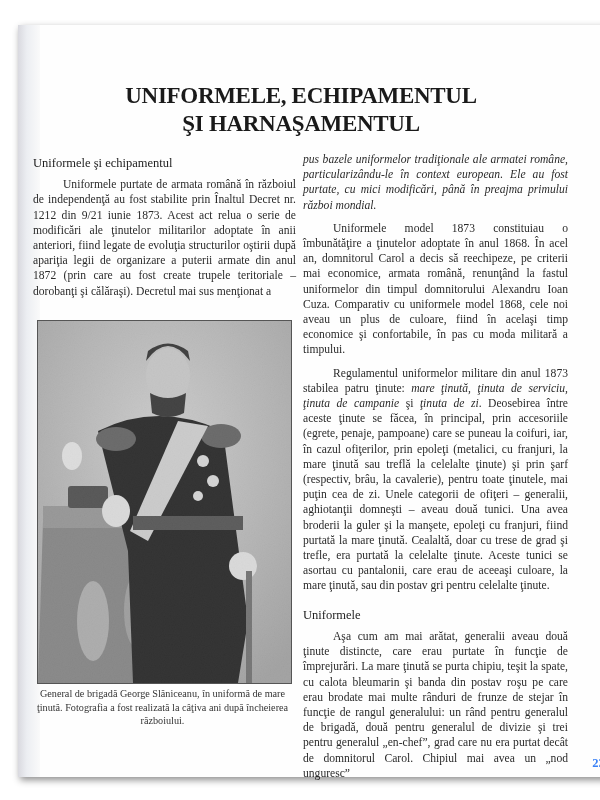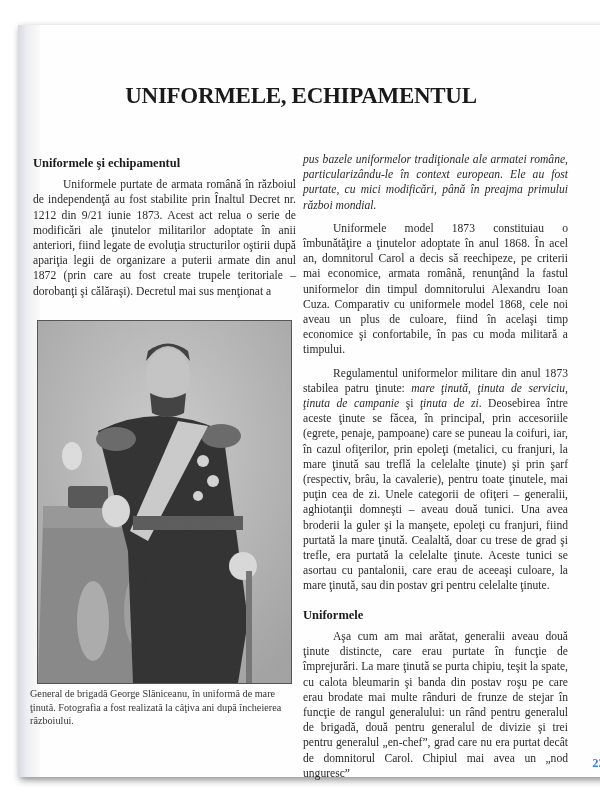--- a/index.html
+++ b/index.html
@@ -6,39 +6,40 @@
   body { width:600px; height:800px; background:#ffffff; position:relative; overflow:hidden; font-family:"Liberation Serif", serif; }
   .page { position:absolute; left:18px; top:25px; width:566px; height:752px; background:#fefefe;
           box-shadow: 2px 3px 7px rgba(0,0,0,0.45); padding-left: 45px; }
   .binding { position:absolute; left:0; top:0; width:22px; height:100%;
              background:linear-gradient(to right, #d9d9df 0%, #eceef2 40%, #fafafa 100%); }
   .title { position:absolute; left:0; width:566px; text-align:center; top:57px; font-size:23px; font-weight:bold;
            line-height:28px; color:#1a1a1a; letter-spacing:-0.3px; }
   .col { position:absolute; font-size:11.6px; line-height:15.2px; color:#2a2a2a; text-align:justify; }
   .col-left { left:15px; top:127px; width:263px; }
   .col-right { left:285px; top:127px; width:265px; }
-  .h { font-weight:bold; font-size:12.5px; margin:4px 0 6px 0; color:#1c1c1c; text-align:left; }
+  .h { font-weight:normal; font-size:12.5px; margin:4px 0 6px 0; color:#1c1c1c; text-align:left; }
   p { margin:0; text-indent:30px; }
   p.noindent { text-indent:0;font-style:italic; }
   .gap { height:8px; }
   .gap2 { height:10px; }
   .photo { position:absolute; left:19px; top:295px; width:253px; height:362px; border:1px solid #555;
            background:#bdbdbd; overflow:hidden; }
-  .caption { position:absolute; left:12px; top:662px; width:265px; font-size:10.2px; line-height:13.5px; color:#333; }
+  .caption { position:absolute; left:12px; top:662px; width:265px; text-align:center; font-size:10.2px; line-height:13.5px; color:#333; }
   .pageno { position:absolute; right:18px; top:731px; font-weight:bold; font-size:12.5px; color:#3b82f6; }
   i { font-style:italic; }
 </style>
 </head>
 <body>
 
 <div class="page">
   <div class="binding"></div>
 
   <div class="title">
     <div>UNIFORMELE, ECHIPAMENTUL</div>
+    <div>ŞI HARNAŞAMENTUL</div>
   </div>
 
   <div class="col col-left">
     <div class="h">Uniformele şi echipamentul</div>
     <p>Uniformele purtate de armata română în războiul de independenţă au fost stabilite prin Înaltul Decret nr. 1212 din 9/21 iunie 1873. Acest act relua o serie de modificări ale ţinutelor militarilor adoptate în anii anteriori, fiind legate de evoluţia structurilor oştirii după apariţia legii de organizare a puterii armate din anul 1872 (prin care au fost create trupele teritoriale – dorobanţi şi călăraşi). Decretul mai sus menţionat a</p>
   </div>
 
   <div class="photo">
     <svg width="253" height="362" viewBox="0 0 253 362">
       <defs>

